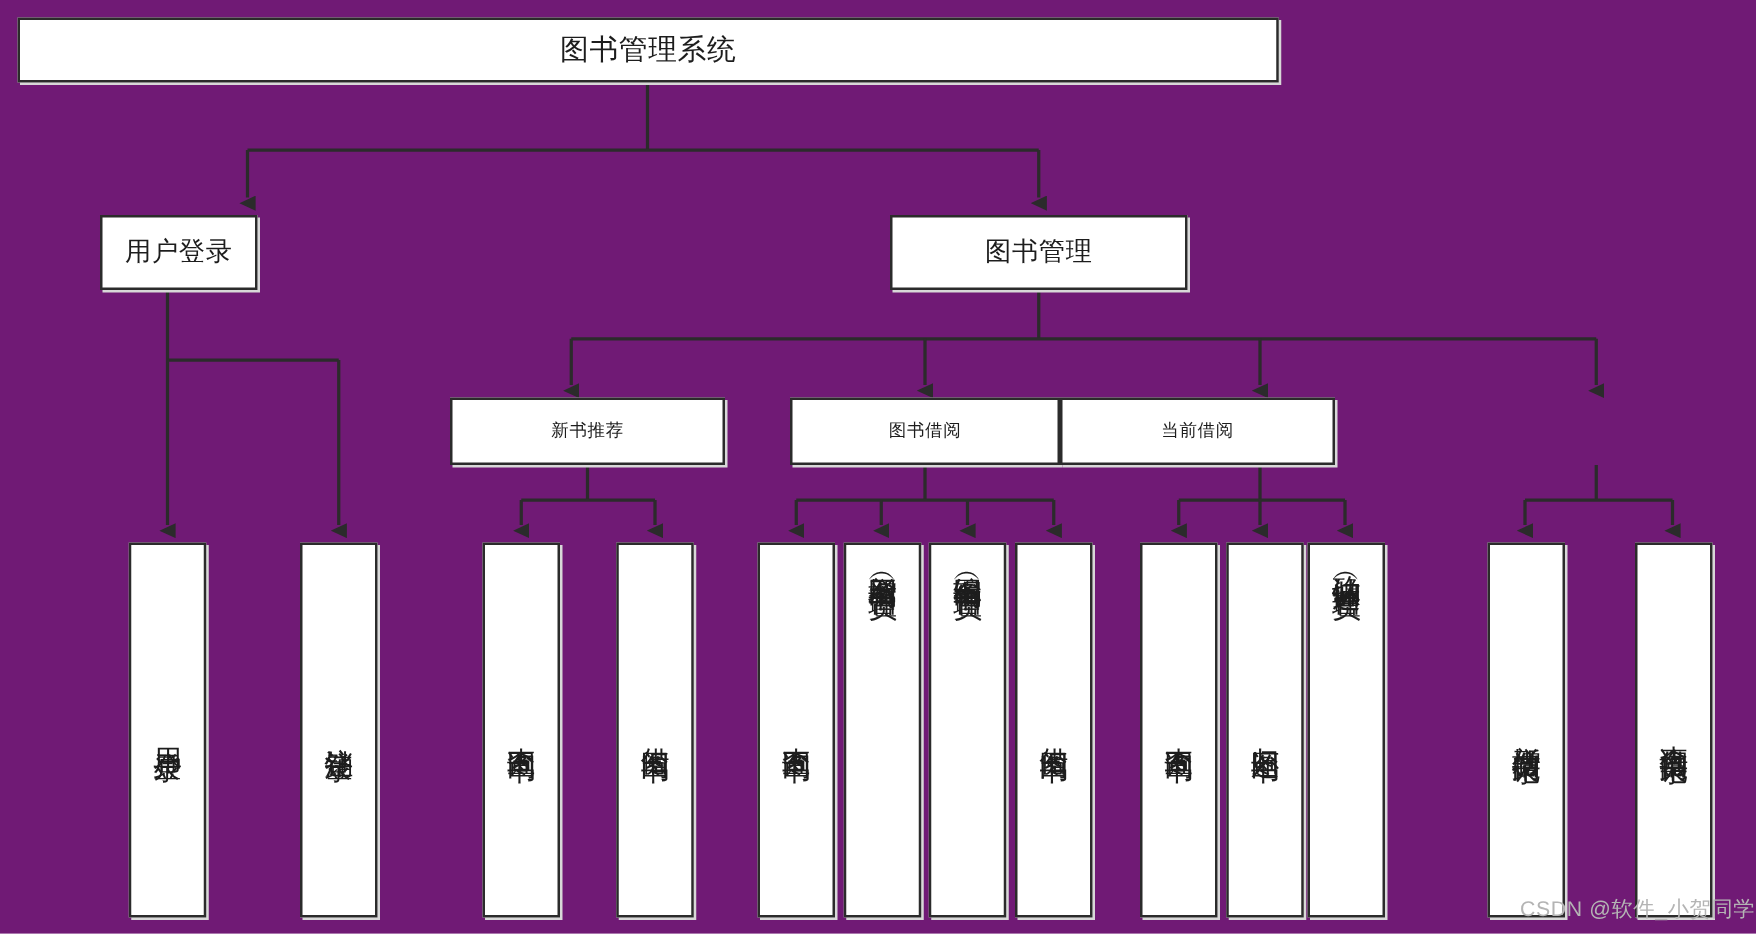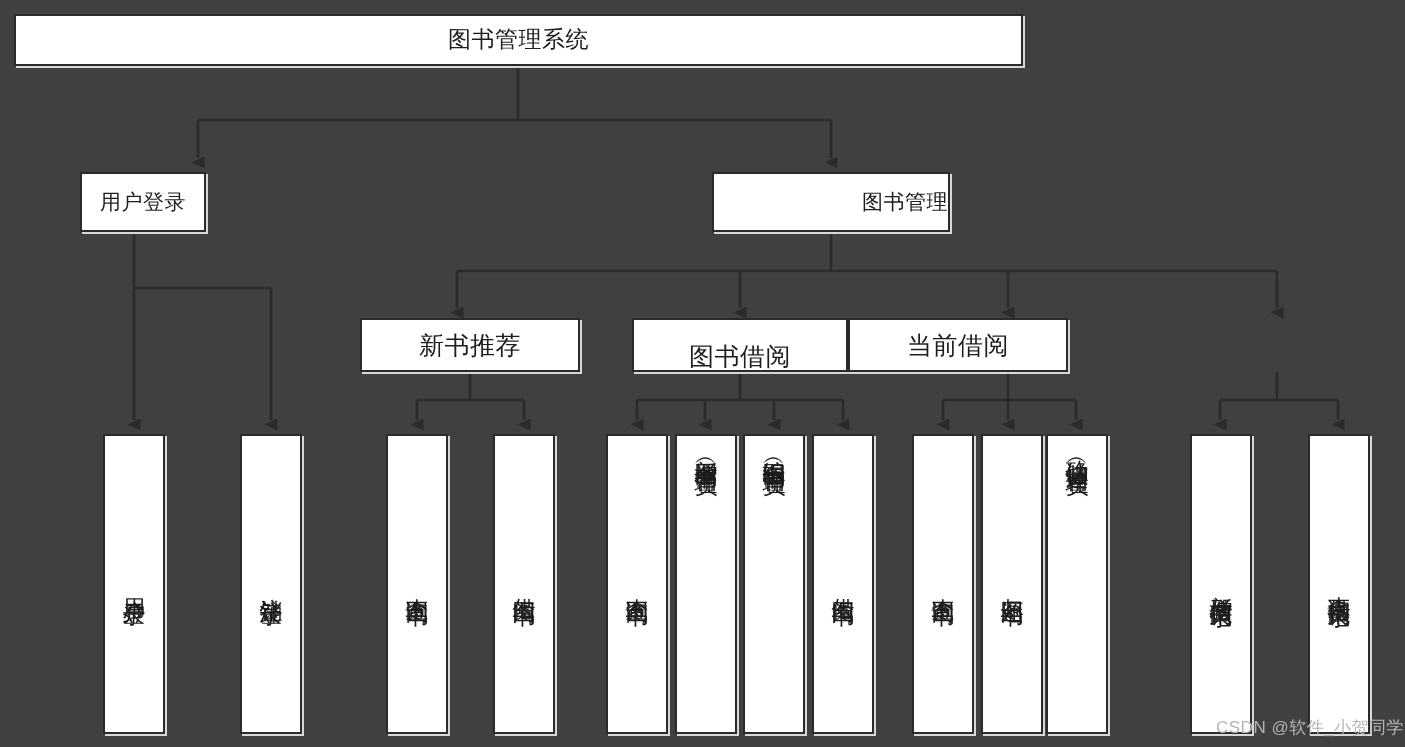--- a/index.html
+++ b/index.html
@@ -7,21 +7,21 @@
     padding: 0;
     background: #ffffff;
   }
   body {
     font-family: "Liberation Sans", "DejaVu Sans", sans-serif;
   }
   #stage {
     position: relative;
     width: 1405px;
     height: 747px;
-    background: #404040;
+    background: #701a75;
     overflow: hidden;
   }
   #stage svg {
     position: absolute;
     left: 0;
     top: 0;
     width: 1405px;
     height: 747px;
     display: block;
   }
@@ -43,21 +43,21 @@
     color: #1d1d1d;
     white-space: pre-line;
   }
   
   .orient-h .node-label {
     writing-mode: horizontal-tb;
     font-size: 21px;
   }
   .lvl-1 .node-label { font-size: 23px; }
   .lvl-2 .node-label { font-size: 21px; }
-  .lvl-3 .node-label { font-size: 25px; }
+  .lvl-3 .node-label { font-size: 14px; }
   
   .orient-v {
     align-items: flex-start;
     justify-content: center;
     padding-top: 6px;
   }
   .orient-v .node-label {
     writing-mode: vertical-rl;
     text-orientation: upright;
     font-size: 23px;
@@ -132,28 +132,28 @@
     </g>
   </svg>
 
   <div class="node-box orient-h lvl-1" style="left:14px; top:14px; width:1009px; height:52px;">
     <span class="node-label">图书管理系统</span>
   </div>
 
   <div class="node-box orient-h lvl-2" style="left:80px; top:172px; width:126px; height:60px;">
     <span class="node-label">用户登录</span>
   </div>
-  <div class="node-box orient-h lvl-2" style="left:712px; top:172px; width:238px; height:60px;justify-content:flex-end;">
+  <div class="node-box orient-h lvl-2" style="left:712px; top:172px; width:238px; height:60px;">
     <span class="node-label">图书管理</span>
   </div>
 
   <div class="node-box orient-h lvl-3" style="left:360px; top:318px; width:220px; height:54px;">
     <span class="node-label">新书推荐</span>
   </div>
-  <div class="node-box orient-h lvl-3" style="left:632px; top:318px; width:216px; height:54px;align-items:flex-end;">
+  <div class="node-box orient-h lvl-3" style="left:632px; top:318px; width:216px; height:54px;">
     <span class="node-label">图书借阅</span>
   </div>
   <div class="node-box orient-h lvl-3" style="left:848px; top:318px; width:220px; height:54px;">
     <span class="node-label">当前借阅</span>
   </div>
 
   <div class="node-box orient-v align-center" style="left:103px; top:434px; width:62px; height:300px;">
     <span class="node-label">用户登录</span>
   </div>
   <div class="node-box orient-v align-center" style="left:240px; top:434px; width:62px; height:300px;">

